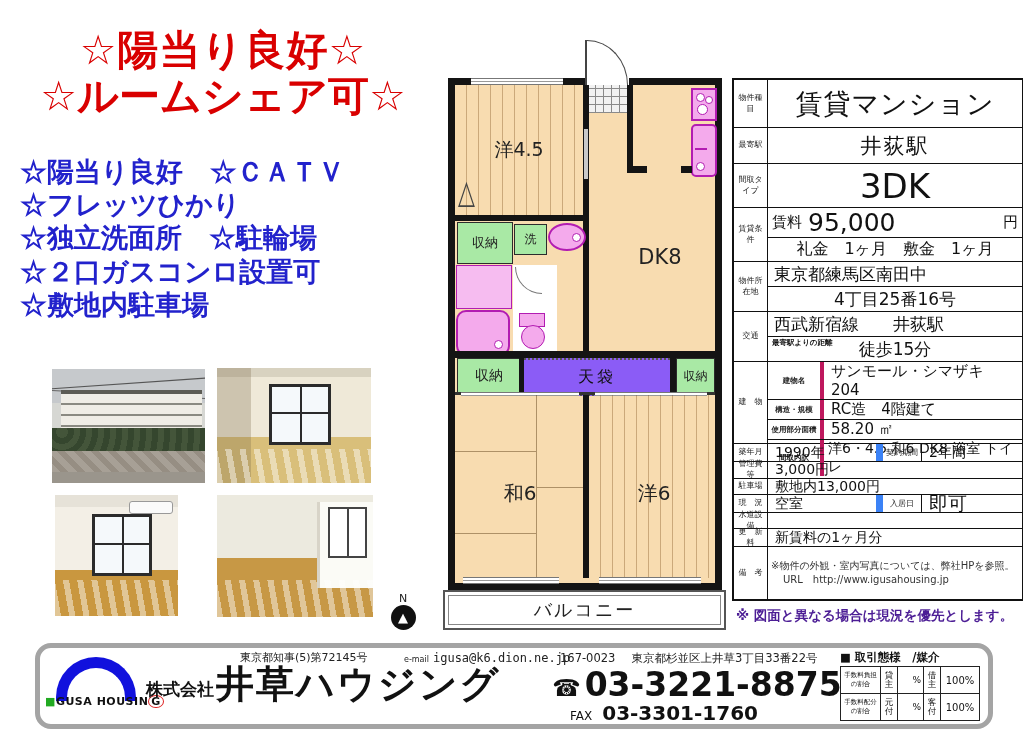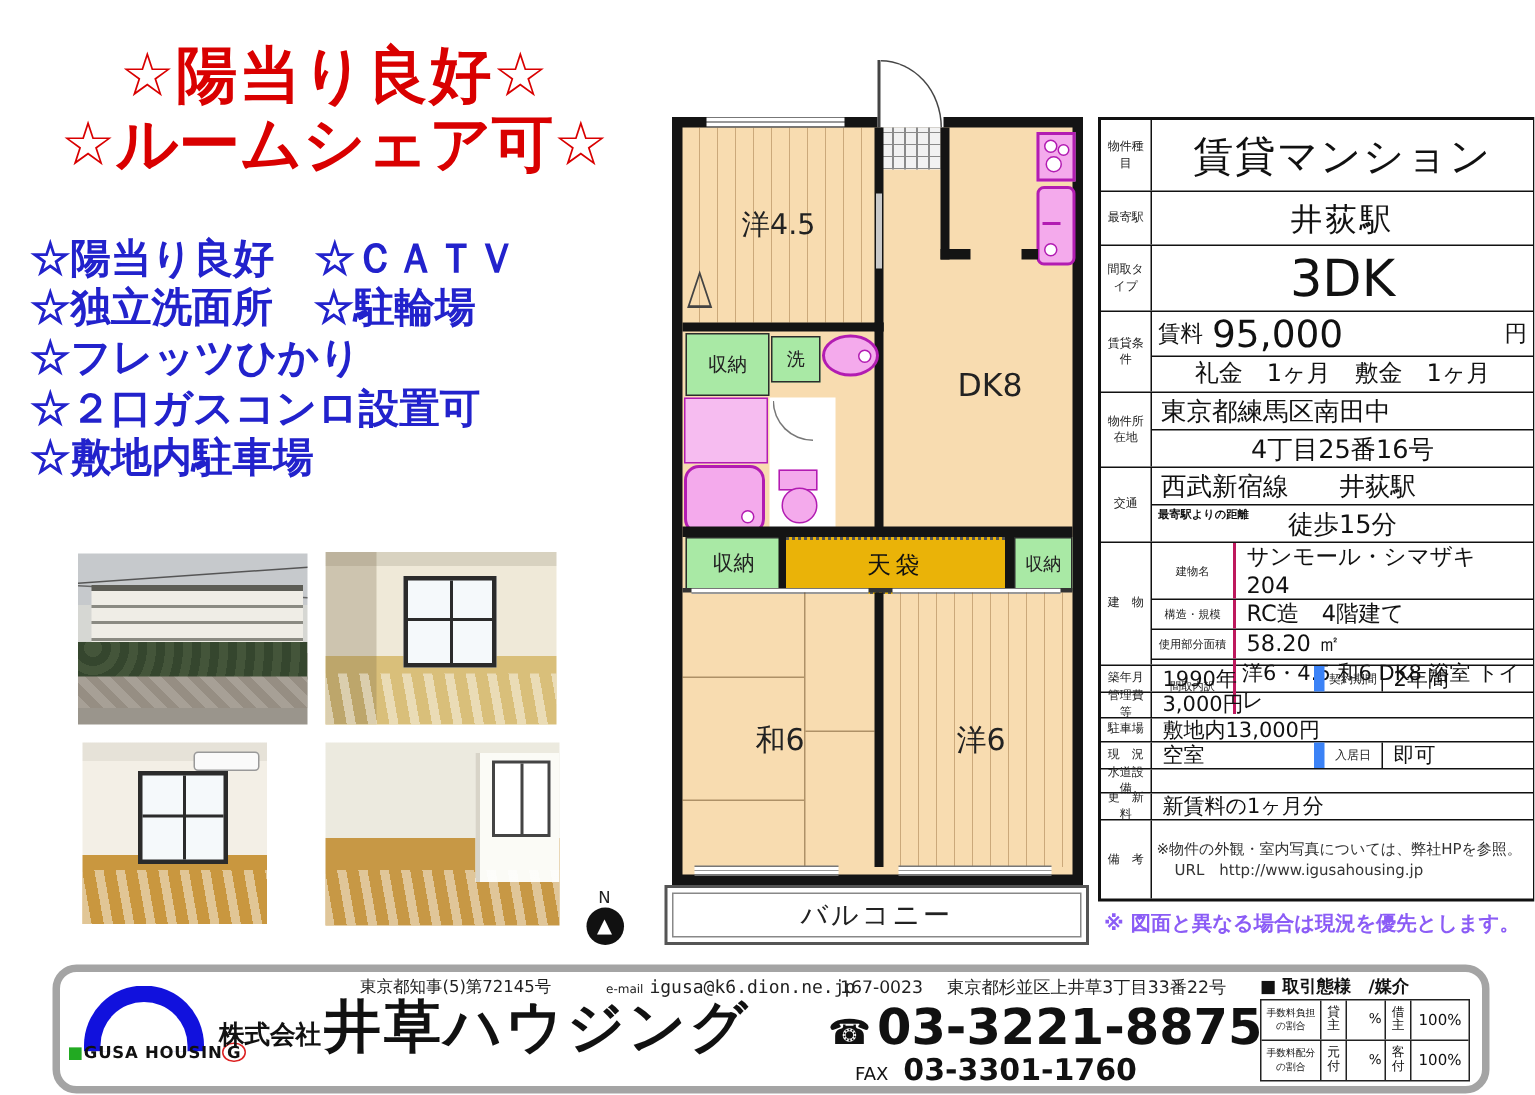--- a/index.html
+++ b/index.html
@@ -60,21 +60,21 @@
   .green{position:absolute;background:#a9e9a5;border:1px solid #2c2c2c;
          display:flex;align-items:center;justify-content:center;color:#222;}
   .pinkbox{position:absolute;background:#f4aaec;border:2px solid #b21cb2;}
   .checker{position:absolute;background-color:#f2f2f2;
     background-image:repeating-linear-gradient(0deg,#8a8a8a 0 1px,rgba(0,0,0,0) 1px 8px),
                      repeating-linear-gradient(90deg,#8a8a8a 0 1px,rgba(0,0,0,0) 1px 8px);}
   .win{position:absolute;height:7px;
        background:linear-gradient(#777 0 1px,#fff 1px 3px,#999 3px 4px,#fff 4px 6px,#777 6px 7px);}
   .graydoor{position:absolute;background:#c9c9c9;}
   .tatami-line{position:absolute;background:rgba(100,70,30,.5);}
-  .dotline{position:absolute;background:#eab308;border-top:2px dotted #555;border-bottom:2px dotted #555;
+  .dotline{position:absolute;background:#8b5cf6;border-top:2px dotted #555;border-bottom:2px dotted #555;
            display:flex;align-items:center;justify-content:center;}
   .arc-entrance{position:absolute;border-top:1.5px solid #444;border-right:1.5px solid #444;
                 border-top-right-radius:100% 100%;}
   .arc-door{position:absolute;border-left:1px solid #777;border-bottom:1px solid #777;
             border-bottom-left-radius:100% 100%;}
   .burner{position:absolute;background:#fff;border:1px solid #b21cb2;border-radius:50%;}
   .balcony{position:absolute;left:443px;top:590px;width:279px;height:36px;border:2px solid #555;background:#fff;}
   .balcony-inner{position:absolute;left:3px;top:3px;right:3px;bottom:3px;border:1px solid #888;
                  display:flex;align-items:center;justify-content:center;font-size:18px;color:#222;letter-spacing:2px;}
   
@@ -85,24 +85,24 @@
           justify-content:center;text-align:center;font-size:8px;line-height:1.35;padding:1px;
           box-sizing:border-box;color:#222;word-break:break-all;}
   .slabel2{width:46px;min-width:46px;border-left:7px solid #3b82f6;border-right:1px solid #111;
            display:flex;align-items:center;justify-content:center;font-size:8px;color:#222;
            text-align:center;box-sizing:border-box;word-break:break-all;padding:1px;}
   .sval{flex:1;display:flex;align-items:center;justify-content:center;box-sizing:border-box;}
   .sval.left{justify-content:flex-start;padding-left:7px;}
   .scol{flex:1;display:flex;flex-direction:column;}
   .subrow{display:flex;border-bottom:1px solid #111;flex:1;box-sizing:border-box;}
   .subrow:last-child{border-bottom:none;}
-  .sublabel{width:56px;min-width:56px;border-right:2px solid #be185d;font-size:7.5px;display:flex;
+  .sublabel{width:56px;min-width:56px;border-right:4px solid #be185d;font-size:7.5px;display:flex;
             align-items:center;justify-content:center;text-align:right;line-height:1.3;
-            box-sizing:border-box;word-break:break-all;padding:1px;color:#222;}
-  .notice{position:absolute;left:736px;top:607px;width:288px;font-size:13.5px;font-weight:bold;color:#8b5cf6;}
+            box-sizing:border-box;word-break:break-all;padding:1px;color:#222;font-weight:bold;}
+  .notice{position:absolute;left:736px;top:607px;width:288px;font-size:13.5px;font-weight:bold;color:#4c1d95;}
   
   .footer{position:absolute;left:35px;top:643px;width:948px;height:76px;border:5px solid #a4a4a4;
           border-radius:16px;background:#fff;}
   .arch{position:absolute;left:16px;top:9px;width:58px;height:33px;border:11px solid #1111dd;
         border-bottom:none;border-radius:40px 40px 0 0;}
   .logo-line{position:absolute;left:5px;top:47px;width:170px;font-size:11px;font-weight:bold;
              letter-spacing:.5px;white-space:nowrap;color:#111;}
   .logo-line .sq{color:#22aa22;}
   .logo-line .gc{display:inline-block;border:1.5px solid #dd2222;border-radius:50%;
                  padding:0 2px;line-height:11px;}
@@ -137,22 +137,22 @@
 
 <div id="root">
 
   <div class="headline">
     <div class="l1">☆陽当り良好☆</div>
     <div class="l2">☆ルームシェア可☆</div>
   </div>
 
   <div class="features">
     <div class="feat">☆陽当り良好　☆ＣＡＴＶ</div>
+    <div class="feat">☆フレッツひかり</div>
     <div class="feat">☆独立洗面所　☆駐輪場</div>
-    <div class="feat">☆フレッツひかり</div>
     <div class="feat">☆２口ガスコンロ設置可</div>
     <div class="feat">☆敷地内駐車場</div>
   </div>
 
   <div class="photo p1">
     <div class="p1-wire"></div>
     <div class="p1-wire2"></div>
     <div class="p1-bldg"></div>
     <div class="p1-hedge"></div>
     <div class="p1-wall"></div>
@@ -327,21 +327,21 @@
       <div class="sval left" style="font-size:14px;">3,000円</div>
     </div>
     <div class="srow" style="height:16px;">
       <div class="slabel">駐車場</div>
       <div class="sval left" style="font-size:14px;">敷地内13,000円</div>
     </div>
     <div class="srow" style="height:18px;">
       <div class="slabel">現　況</div>
       <div class="sval left" style="max-width:108px;min-width:108px;font-size:14px;">空室</div>
       <div class="slabel2">入居日</div>
-      <div class="sval left" style="font-size:14px;">即可</div>
+      <div class="sval left" style="font-size:19px;">即可</div>
     </div>
     <div class="srow" style="height:16px;">
       <div class="slabel">水道設備</div>
       <div class="sval left" style="font-size:12px;"></div>
     </div>
     <div class="srow" style="height:18px;">
       <div class="slabel">更　新　料</div>
       <div class="sval left" style="font-size:14px;">新賃料の1ヶ月分</div>
     </div>
     <div class="srow" style="height:52px;">

